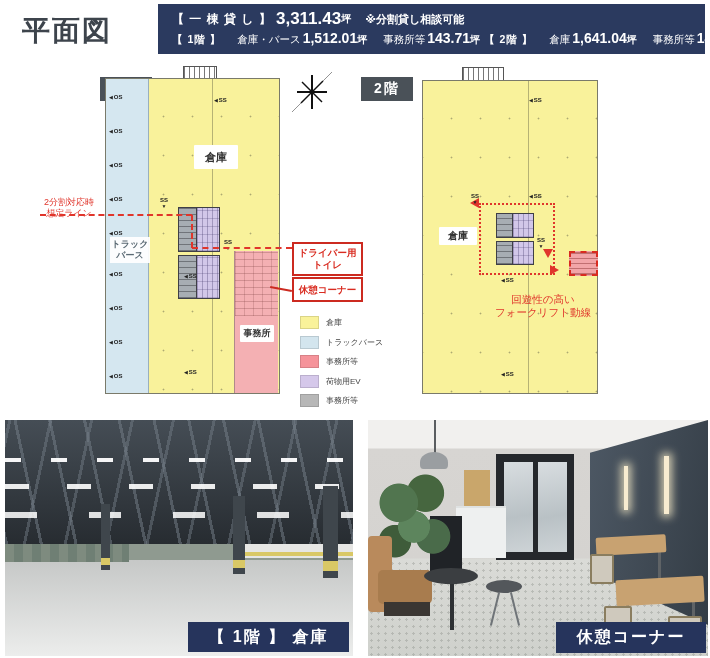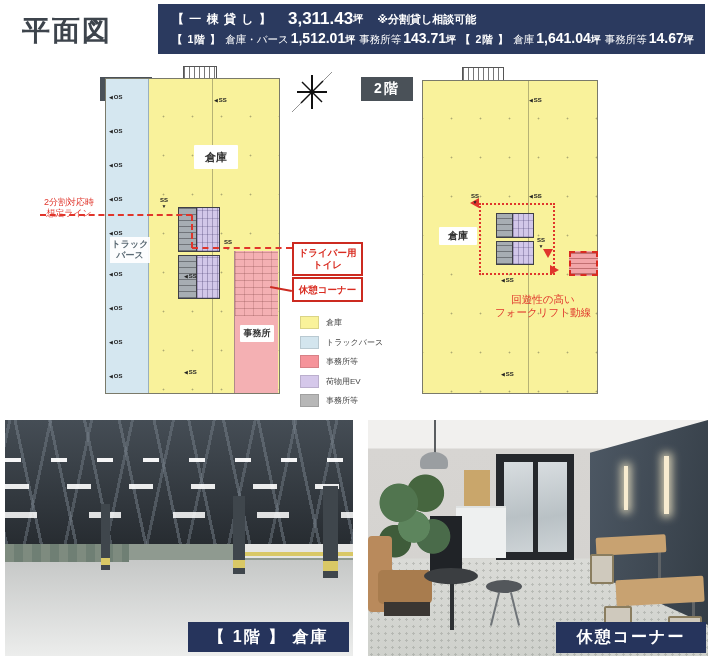--- a/index.html
+++ b/index.html
@@ -7,25 +7,25 @@
           font-family:"Liberation Sans","DejaVu Sans",sans-serif;}
 
   
   .page-title{position:absolute;left:22px;top:12px;font-size:28px;font-weight:bold;
               color:#3d444c;letter-spacing:2px;}
   .header-bar{position:absolute;left:158px;top:4px;width:547px;height:50px;
               color:#fff;padding:5px 0 0 14px;box-sizing:border-box;}
   .h-line{display:flex;align-items:baseline;white-space:nowrap;}
   .h-line.l1{margin-bottom:1px;align-items:center;}
   .h-bracket{font-size:12px;font-weight:bold;letter-spacing:1px;}
-  .h-big{font-size:17px;font-weight:bold;margin-left:16px;}
+  .h-big{font-size:17px;font-weight:bold;margin-left:4px;}
   .h-mid{font-size:14px;font-weight:bold;margin-left:2px;}
   .h-unit{font-size:10px;font-weight:bold;}
   .h-note{font-size:11px;font-weight:bold;margin-left:14px;}
-  .h-label{font-size:10.5px;margin-left:4px;}
+  .h-label{font-size:10.5px;margin-left:16px;}
 
   
   .floor-badge{position:absolute;width:52px;height:24px;color:#fff;font-size:14px;
                font-weight:bold;display:flex;align-items:center;justify-content:center;
                letter-spacing:2px;}
 
   
   .plan{position:absolute;background-color:#f9f29b;border:1px solid #7a7a6a;
         background-image:radial-gradient(circle,rgba(110,110,80,.55) .8px,transparent 1.1px);
         background-size:29px 39px;background-position:14px 18px;}

